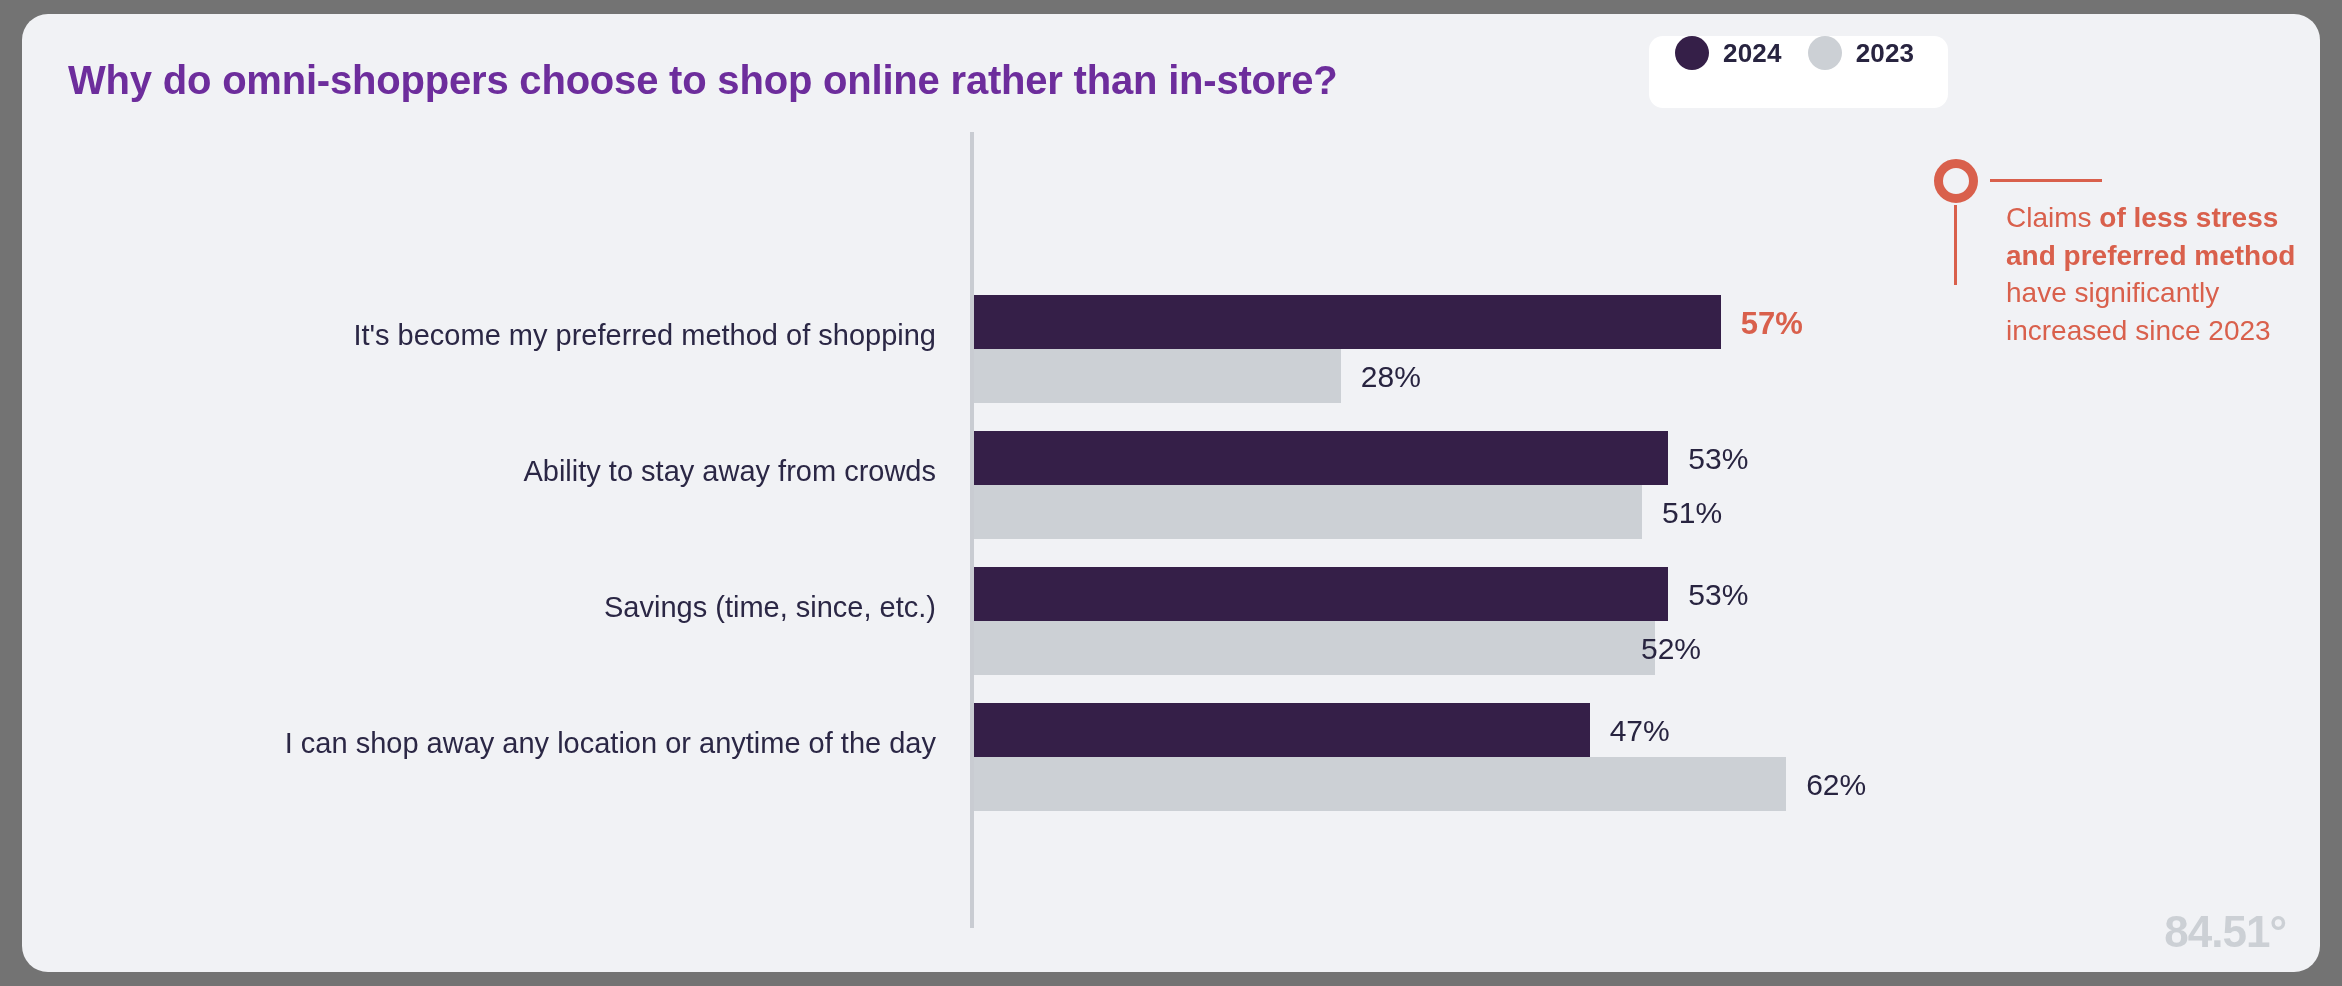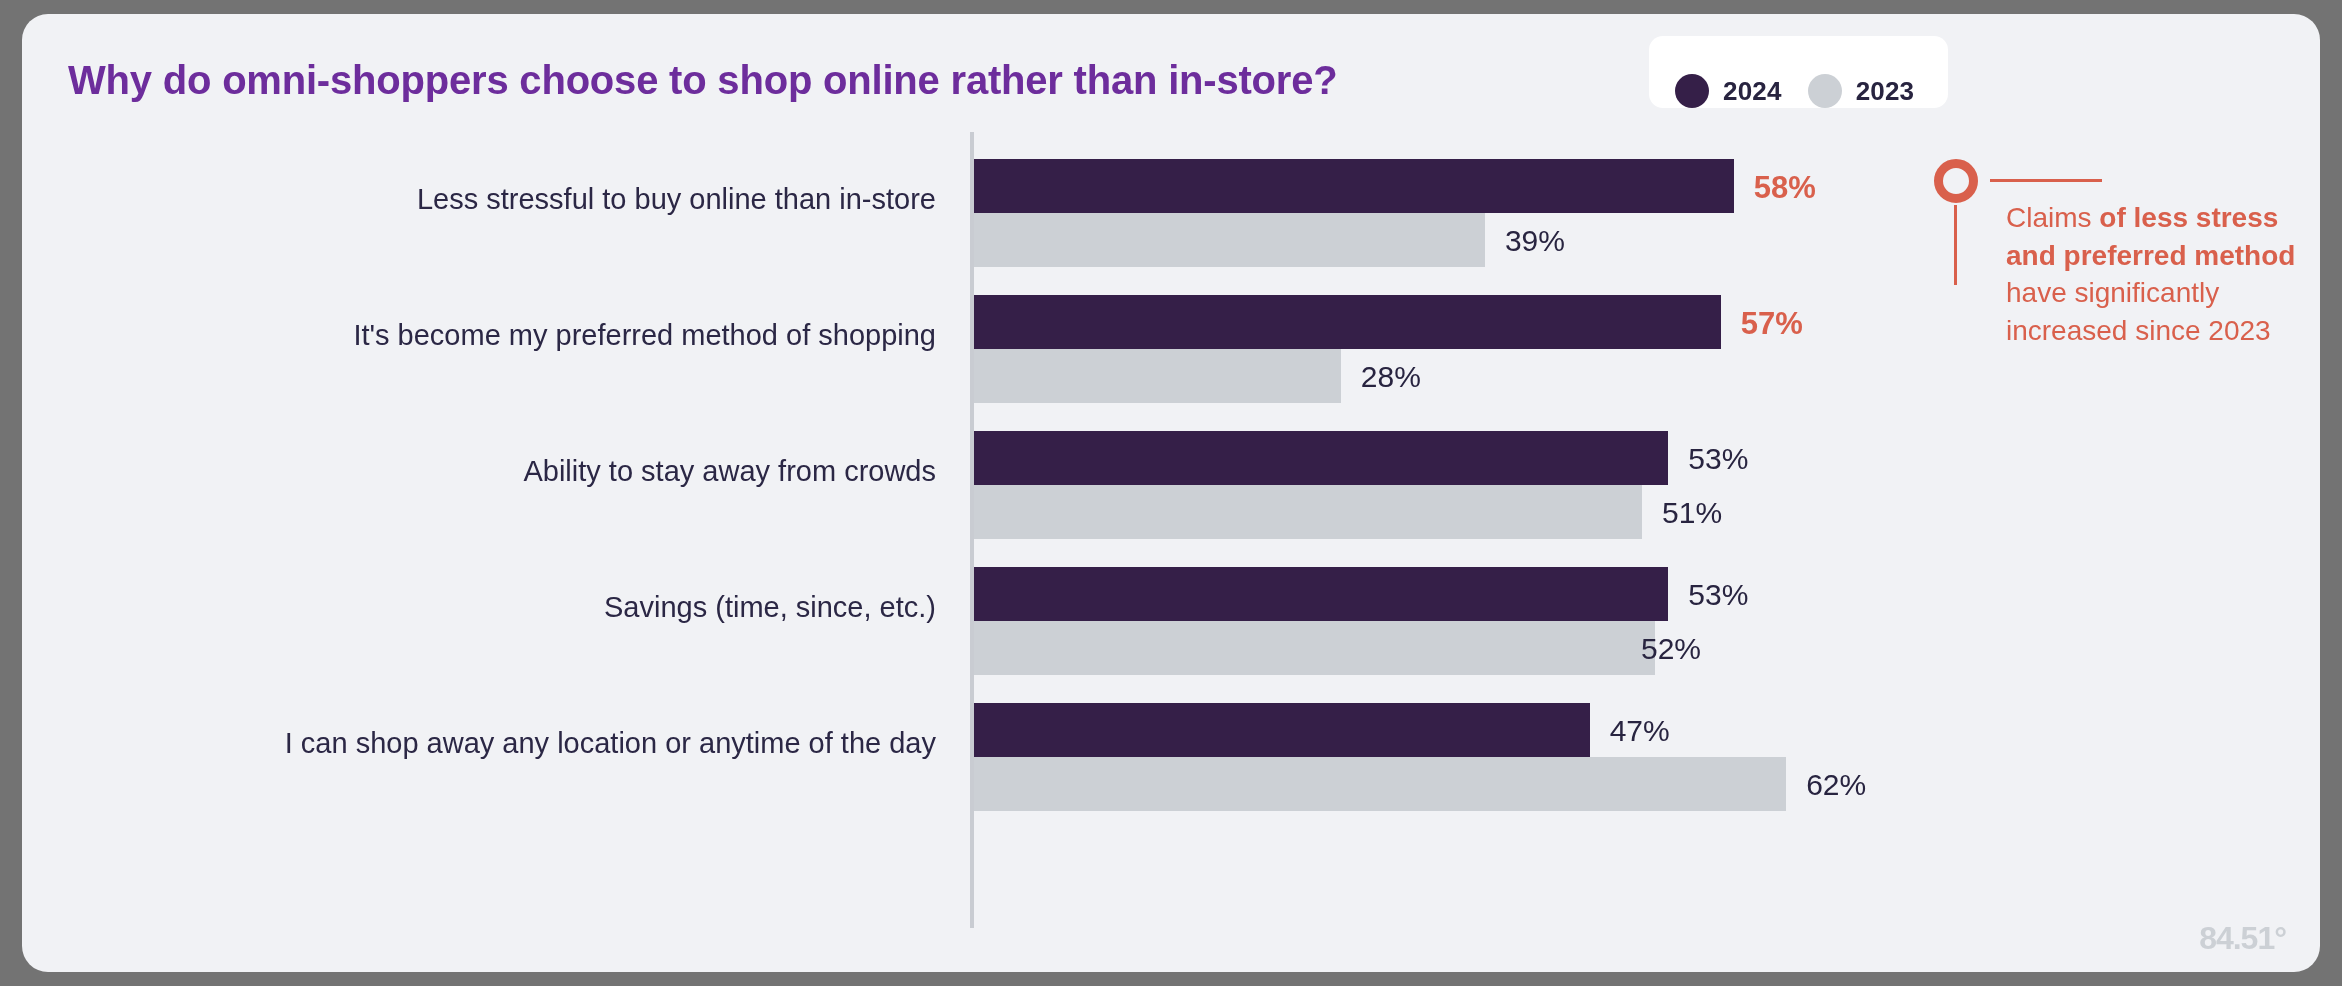--- a/index.html
+++ b/index.html
@@ -47,21 +47,21 @@
 
   
   .legend {
     position: absolute;
     left: 1627px;
     top: 22px;
     height: 72px;
     background: #ffffff;
     border-radius: 14px;
     display: flex;
-    align-items: flex-end;
+    align-items: flex-start;
     padding: 0 26px;
     box-sizing: border-box;
   }
   .legend-item {
     display: flex;
     align-items: center;
     margin-right: 26px;
   }
   .legend-item:last-child { margin-right: 8px; }
   .legend-swatch {
@@ -193,21 +193,21 @@
     line-height: 1.34;
     color: #d9604c;
   }
   .anno-text b { font-weight: bold; }
 
   
   .watermark {
     position: absolute;
     right: 34px;
     bottom: 18px;
-    font-size: 32px;
+    font-size: 44px;
     font-weight: bold;
     color: #ccd0d5;
     letter-spacing: -1px;
     line-height: 1;
   }
 </style>
 </head>
 <body>
 
 <div class="canvas">
@@ -222,29 +222,20 @@
       </div>
       <div class="legend-item">
         <span class="legend-swatch" style="background: rgb(204, 208, 213);"></span>
         <span class="legend-label">2023</span>
       </div>
     </div>
 
     <div class="axis-line"></div>
 
     <div class="rows" id="rows-container">
-        <div class="row" style="top: 0px;">
-          <div class="row-label">Less stressful to buy online than in-store</div>
-          <div class="bar-wrap">
-            <div class="bar bar-2024" style="width: 759.8px; background: rgb(53, 31, 72);"></div>
-            <div class="bar bar-2023" style="width: 510.9px; background: rgb(204, 208, 213);"></div>
-            <div class="bar-value v2024 highlight" style="left: 779.8px;">58%</div>
-            <div class="bar-value v2023" style="left: 530.9px;">39%</div>
-          </div>
-        </div>
         <div class="row" style="top: 136px;">
           <div class="row-label">It's become my preferred method of shopping</div>
           <div class="bar-wrap">
             <div class="bar bar-2024" style="width: 746.7px; background: rgb(53, 31, 72);"></div>
             <div class="bar bar-2023" style="width: 366.8px; background: rgb(204, 208, 213);"></div>
             <div class="bar-value v2024 highlight" style="left: 766.7px;">57%</div>
             <div class="bar-value v2023" style="left: 386.8px;">28%</div>
           </div>
         </div>
         <div class="row" style="top: 272px;">

